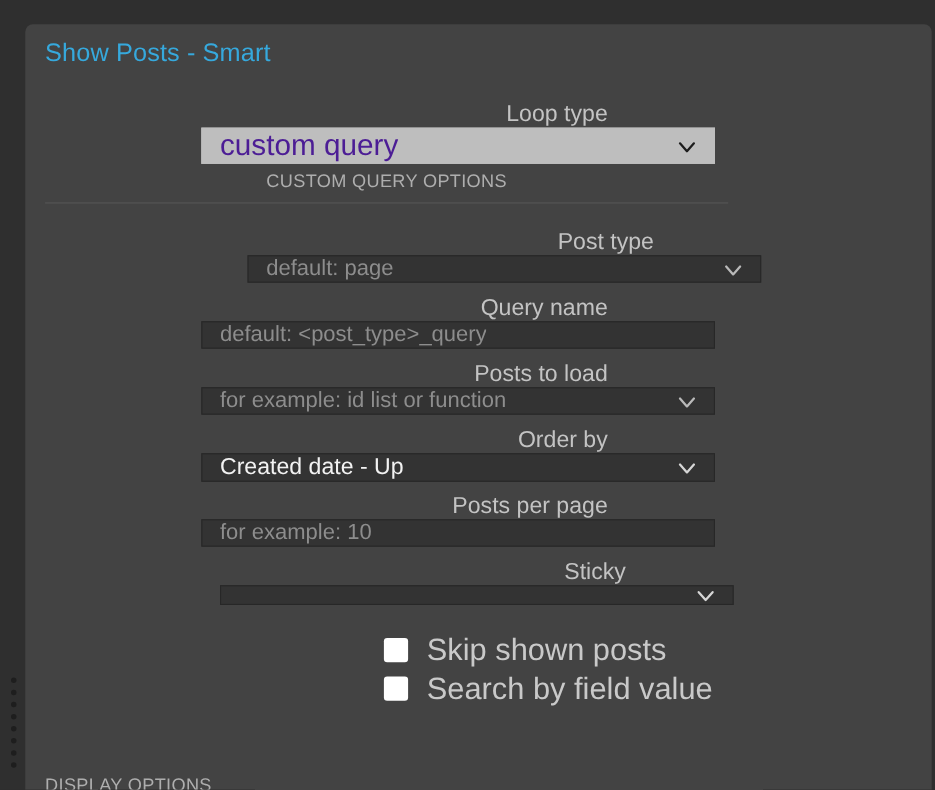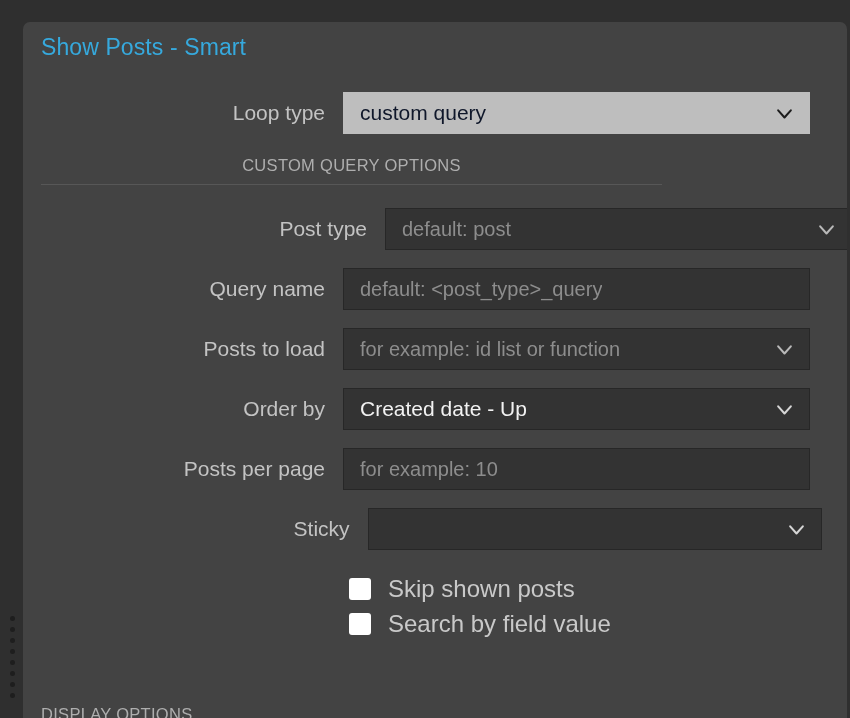--- a/index.html
+++ b/index.html
@@ -79,25 +79,26 @@
     background: #575757;
   }
   #sec-custom { top: 134px; text-align: center; }
   #sec-custom .section-rule { width: 621px; }
   #sec-display { top: 683px; }
   #sec-display .section-rule { width: 744px; }
 
   
   .row {
     position: absolute;
-    left: 12px;
+    left: 0;
     width: 787px;
     height: 42px;
     display: flex;
     align-items: center;
+    flex-direction: column;
   }
   .row .label {
     width: 308px;
     text-align: right;
     padding-right: 18px;
     font-size: 21px;
     color: #c3c3c3;
     white-space: nowrap;
   }
   .field {
@@ -118,21 +119,21 @@
   }
   .field.placeholder .val { color: #8d8d8d; }
   .field.filled .val { color: #f2f2f2; font-size: 21px; }
   .field.empty .val { color: transparent; }
 
   
   .field.light {
     background: #bebebe;
     border: 1px solid #bebebe;
   }
-  .field.light .val { color: #0f172a; font-size: 21px; }
+  .field.light .val { color: #4c1d95; font-size: 27px; }
 
   
   .chev {
     position: absolute;
     right: 15px;
     top: 50%;
     width: 19px;
     height: 19px;
     margin-top: -9px;
     pointer-events: none;
@@ -159,21 +160,21 @@
   #chk-skip   { top: 553px; }
   #chk-search { top: 588px; }
   .box {
     width: 22px;
     height: 22px;
     border-radius: 3px;
     background: #ffffff;
     flex: none;
   }
   .check-label {
-    font-size: 24px;
+    font-size: 28px;
     color: #c9c9c9;
     white-space: nowrap;
   }
 </style>
 </head>
 <body>
 
 <div id="app">
 
   <div class="drag-grip">
@@ -204,21 +205,21 @@
     </div>
 
     <div class="section" id="sec-custom">
       <div class="section-label">CUSTOM QUERY OPTIONS</div>
       <div class="section-rule"></div>
     </div>
 
     <div class="row" id="row-posttype">
       <div class="label">Post type</div>
       <div class="field placeholder">
-        <span class="val">default: post</span>
+        <span class="val">default: page</span>
         <span class="chev">
           <svg viewBox="0 0 24 24" fill="none" stroke="#b9b9b9" stroke-width="2.6" stroke-linecap="round" stroke-linejoin="round">
             <polyline points="4,8 12,17 20,8"></polyline>
           </svg>
         </span>
       </div>
     </div>
 
     <div class="row" id="row-queryname">
       <div class="label">Query name</div>

